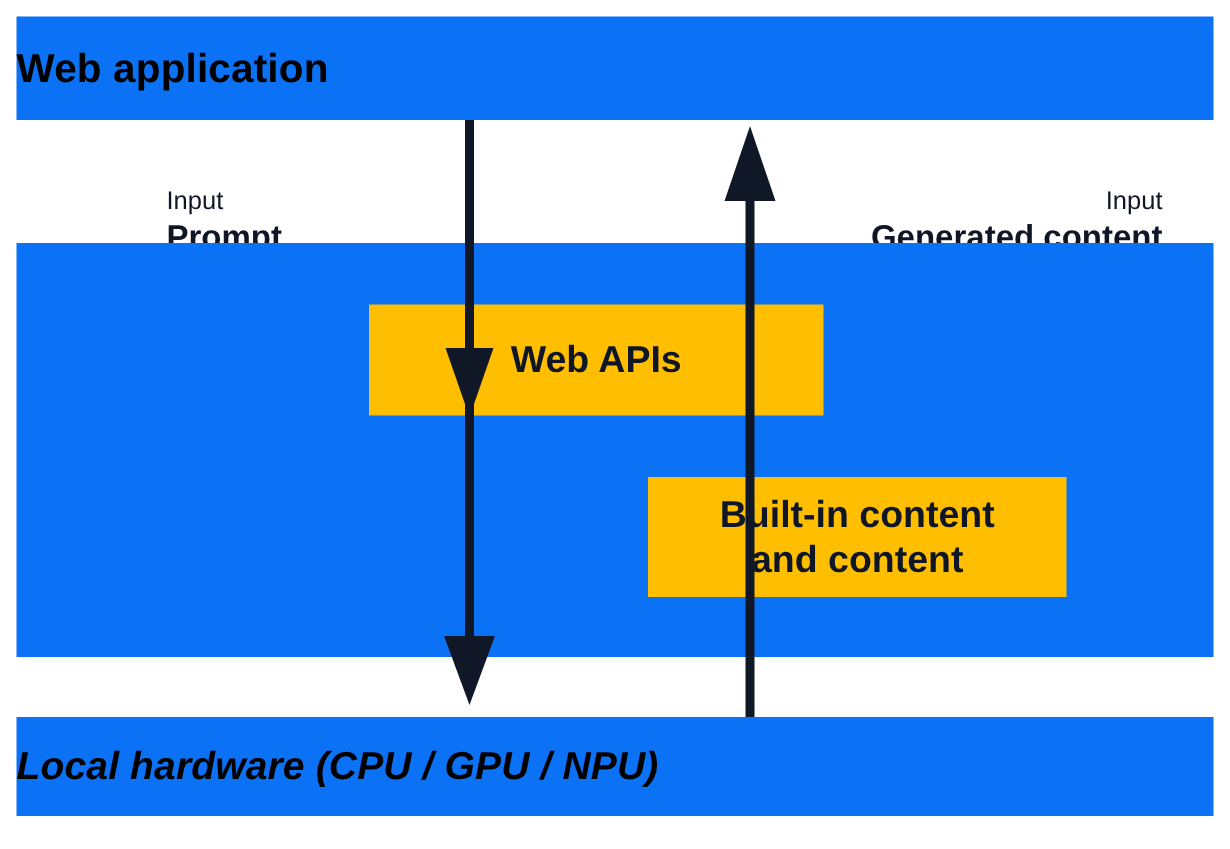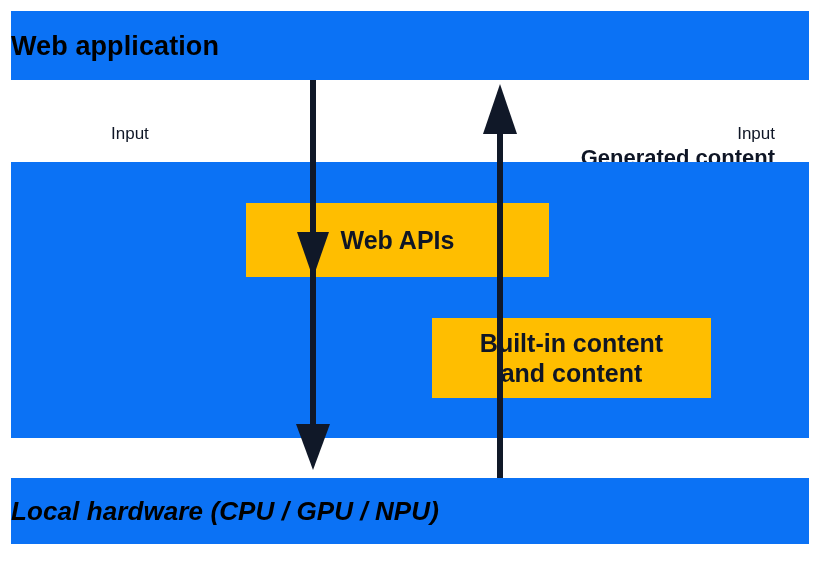--- a/index.html
+++ b/index.html
@@ -147,20 +147,21 @@
 <body>
 
 <div id="diagram">
 
   <div class="band" id="band-web-application">
     <span class="band-label">Web application</span>
   </div>
 
   <div class="flow-caption" id="caption-input">
     <span class="kicker">Input</span>
+    <span class="value">Prompt</span>
   </div>
 
   <div class="flow-caption" id="caption-output">
     <span class="kicker">Input</span>
     <span class="value">Generated content</span>
   </div>
 
   <div class="band" id="band-browser"></div>
 
 

